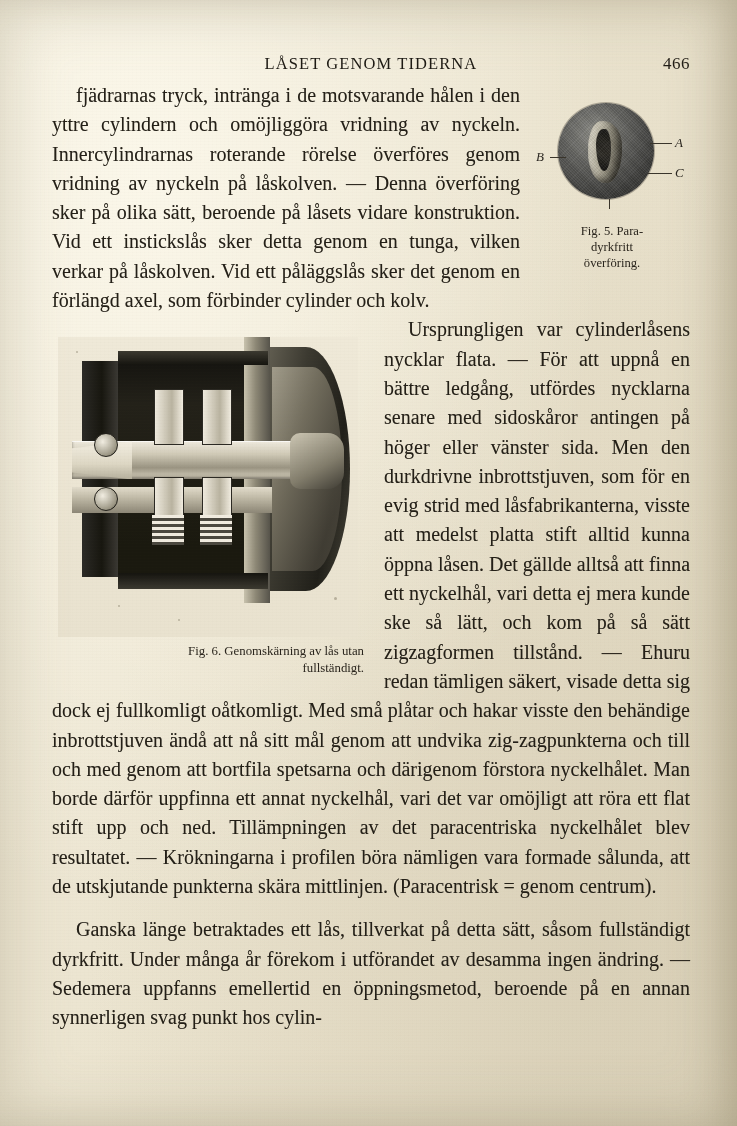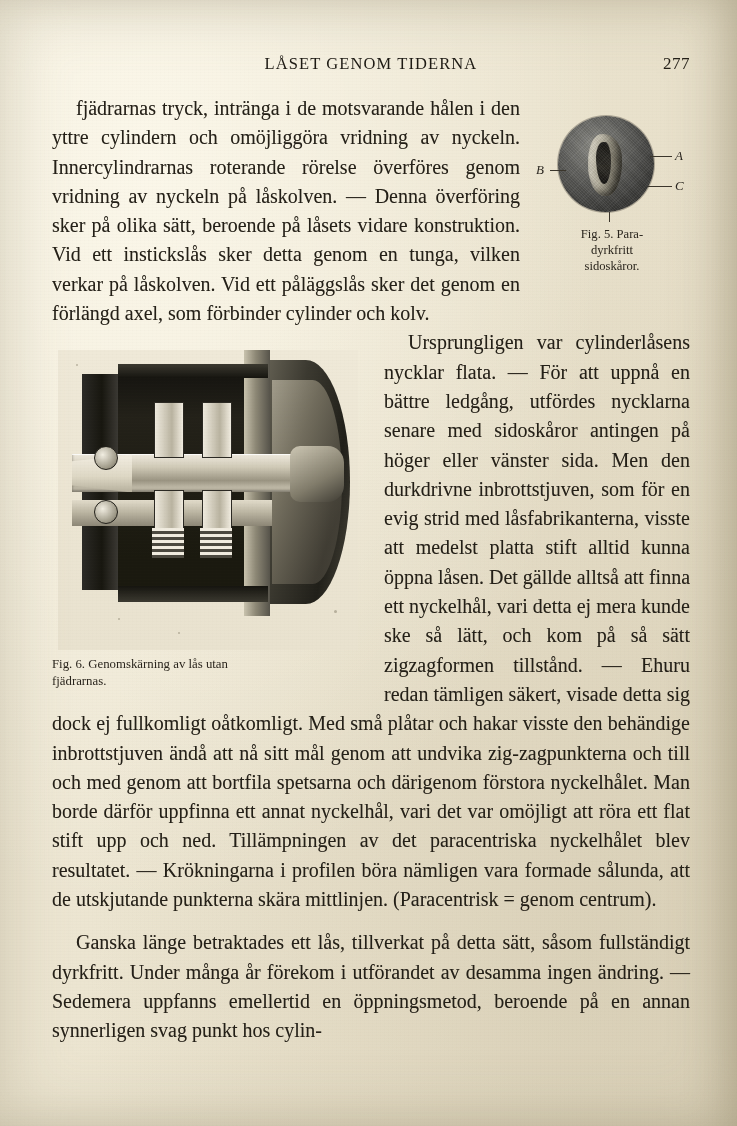--- a/index.html
+++ b/index.html
@@ -42,21 +42,21 @@
   .content {
     position: absolute;
     left: 52px;
     top: 54px;
     width: 638px;
     color: #211d16;
   }
   .runhead {
     position: relative;
     height: 26px;
-    margin-bottom: 14px;
+    margin-bottom: 1px;
   }
   .runhead-title {
     position: absolute;
     left: 0; right: 0;
     text-align: center;
     font-size: 16.5px;
     letter-spacing: 1.1px;
     color: #1d1a14;
   }
   .runhead-page {
@@ -126,21 +126,21 @@
     font-style: italic;
     font-size: 13px;
     color: #2a2620;
   }
   .lead {
     position: absolute;
     background: #3a352b;
     height: 1px;
   }
   .fig-cap {
-    margin-top: 10px;
+    margin-top: 20px;
     font-size: 12.6px;
     line-height: 1.28;
     text-align: center;
     color: #2a251d;
   }
 
   
   .fig6 {
     float: left;
     width: 312px;
@@ -153,39 +153,39 @@
     margin: 0 auto;
     background:
       linear-gradient(180deg, #efe9d8 0%, #e9e2cf 100%);
     overflow: hidden;
   }
   .f6 { position: absolute; }
   .cap6 {
     margin-top: 6px;
     font-size: 12.8px;
     line-height: 1.3;
-    text-align: left;
+    text-align: right;
     color: #2a251d;
   }
   .specks span {
     position: absolute;
     background: rgba(90,80,60,0.35);
     border-radius: 50%;
   }
 </style>
 </head>
 <body>
 
 <div class="page">
 
   <div class="content">
 
     <div class="runhead">
       <div class="runhead-title">LÅSET GENOM TIDERNA</div>
-      <div class="runhead-page">277</div>
+      <div class="runhead-page">466</div>
     </div>
 
     <div class="col-flow">
 
       <div class="fig5">
         <div class="fig5-wrap">
           <div class="fig5-img fig5-img-pos">
             <div class="keyhole"></div>
             <div class="keyhole-dark"></div>
             <div class="noise"></div>
@@ -194,21 +194,21 @@
           <div class="lbl" style="left:139px; top:36px;">A</div>
           <div class="lead" style="left:14px; top:58px; width:16px;"></div>
           <div class="lbl" style="left:0px; top:50px;">B</div>
           <div class="lead" style="left:112px; top:74px; width:24px;"></div>
           <div class="lbl" style="left:139px; top:66px;">C</div>
           <div class="lead" style="left:73px; top:100px; width:1px; height:10px; background:#3a352b;"></div>
         </div>
         <div class="fig-cap">
           <div>Fig. 5.  Para-</div>
           <div>dyrkfritt</div>
-          <div>sidoskåror.</div>
+          <div>överföring.</div>
         </div>
       </div>
 
       <p class="indent">fjädrarnas tryck, intränga i de motsvarande hålen i den yttre cylindern och omöjliggöra vridning av nyckeln. Innercylindrarnas roterande rörelse överföres genom vridning av nyckeln på låskolven. — Denna överföring sker på olika sätt, beroende på låsets vidare konstruktion. Vid ett instickslås sker detta genom en tunga, vilken verkar på låskolven. Vid ett påläggslås sker det genom en förlängd axel, som förbinder cylinder och kolv.</p>
 
       <div style="clear:none;"></div>
 
       <div class="fig6" style="margin-top:22px;">
         <div class="fig6-img">
 
@@ -242,21 +242,21 @@
 
           <div class="specks">
             <span style="left:18px; top:14px; width:2px; height:2px;"></span>
             <span style="left:276px; top:260px; width:3px; height:3px;"></span>
             <span style="left:120px; top:282px; width:2px; height:2px;"></span>
             <span style="left:60px; top:268px; width:2px; height:2px;"></span>
           </div>
         </div>
         <div class="cap6">
           <div>Fig. 6.  Genomskärning av lås utan</div>
-          <div>fjädrarnas.</div>
+          <div>fullständigt.</div>
         </div>
       </div>
 
       <p class="indent" style="margin-top:0;">Ursprungligen var cylinderlåsens nycklar flata. — För att uppnå en bättre ledgång, utfördes nycklarna senare med sidoskåror antingen på höger eller vänster sida. Men den durkdrivne inbrottstjuven, som för en evig strid med låsfabrikanterna, visste att medelst platta stift alltid kunna öppna låsen. Det gällde alltså att finna ett nyckelhål, vari detta ej mera kunde ske så lätt, och kom på så sätt zigzagformen tillstånd. — Ehuru redan tämligen säkert, visade detta sig dock ej fullkomligt oåtkomligt. Med små plåtar och hakar visste den behändige inbrottstjuven ändå att nå sitt mål genom att undvika zig-zagpunkterna och till och med genom att bortfila spetsarna och därigenom förstora nyckelhålet. Man borde därför uppfinna ett annat nyckelhål, vari det var omöjligt att röra ett flat stift upp och ned. Tillämpningen av det paracentriska nyckelhålet blev resultatet. — Krökningarna i profilen böra nämligen vara formade sålunda, att de utskjutande punkterna skära mittlinjen. (Paracentrisk = genom centrum).</p>
 
       <div style="clear:both;"></div>
 
       <p class="indent" style="margin-top:14px;">Ganska länge betraktades ett lås, tillverkat på detta sätt, såsom fullständigt dyrkfritt. Under många år förekom i utförandet av desamma ingen ändring. — Sedemera uppfanns emellertid en öppningsmetod, beroende på en annan synnerligen svag punkt hos cylin-</p>
 
     </div>

